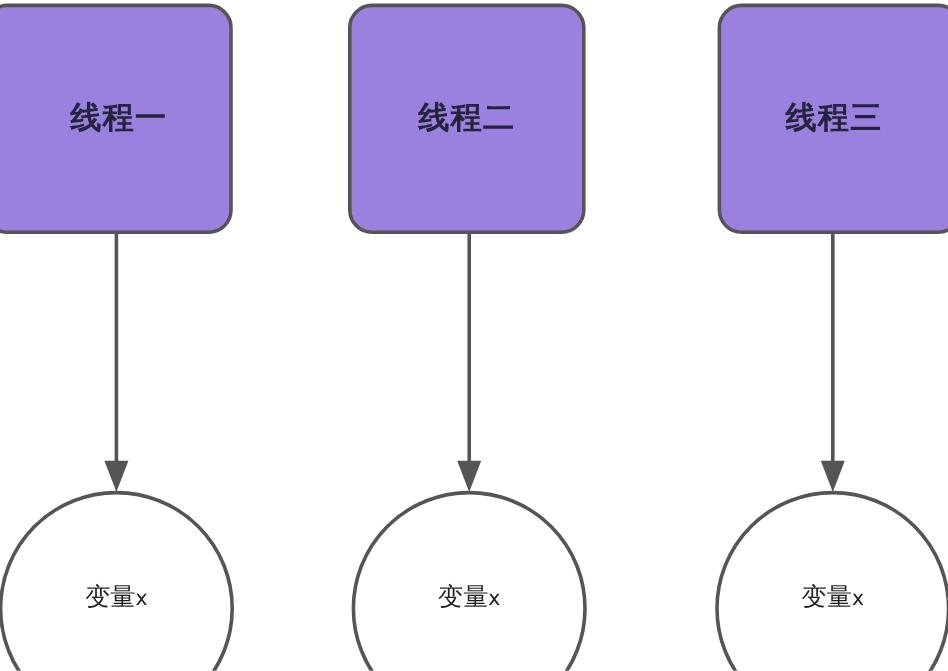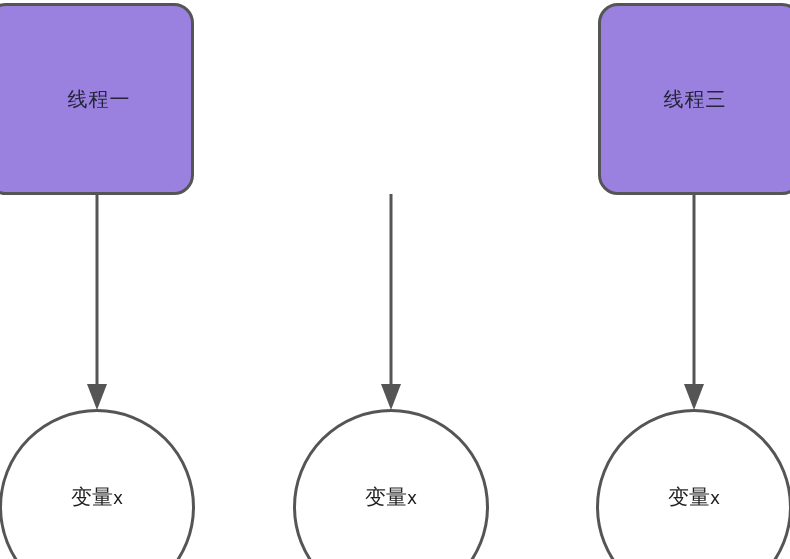--- a/index.html
+++ b/index.html
@@ -27,25 +27,26 @@
     position: absolute;
     box-sizing: border-box;
     background: #9a81e0;
     border: 3px solid #555555;
     border-radius: 20px;
     display: flex;
     align-items: center;
     justify-content: center;
   }
   .thread-box .box-label {
-    font-size: 20px;
+    font-size: 26px;
     color: #24243a;
     letter-spacing: 1px;
     line-height: 1;
     user-select: none;
+    font-weight: bold;
   }
 
   #thread-box-1 { left: -14px;  top: 3px; width: 208px; height: 192px; }
   #thread-box-2 { left: 290px;  top: 3px; width: 198px; height: 192px; }
   #thread-box-3 { left: 598px;  top: 3px; width: 204px; height: 192px; }
 
   
   #thread-box-1 .box-label { transform: translateX(9px); }
   #thread-box-3 .box-label { transform: translateX(-5px); }
 
@@ -92,20 +93,23 @@
 </style>
 </head>
 <body>
 
 <div id="canvas">
 
   <div id="thread-box-1" class="thread-box">
     <span class="box-label">线程一</span>
   </div>
 
+  <div id="thread-box-2" class="thread-box">
+    <span class="box-label">线程二</span>
+  </div>
 
   <div id="thread-box-3" class="thread-box">
     <span class="box-label">线程三</span>
   </div>
 
   <svg id="arrow-1" class="arrow" viewBox="0 0 22 218">
     <line x1="11" y1="0" x2="11" y2="196" stroke="#555555" stroke-width="3"></line>
     <polygon points="11,216 1,190 21,190" fill="#555555"></polygon>
   </svg>
 

